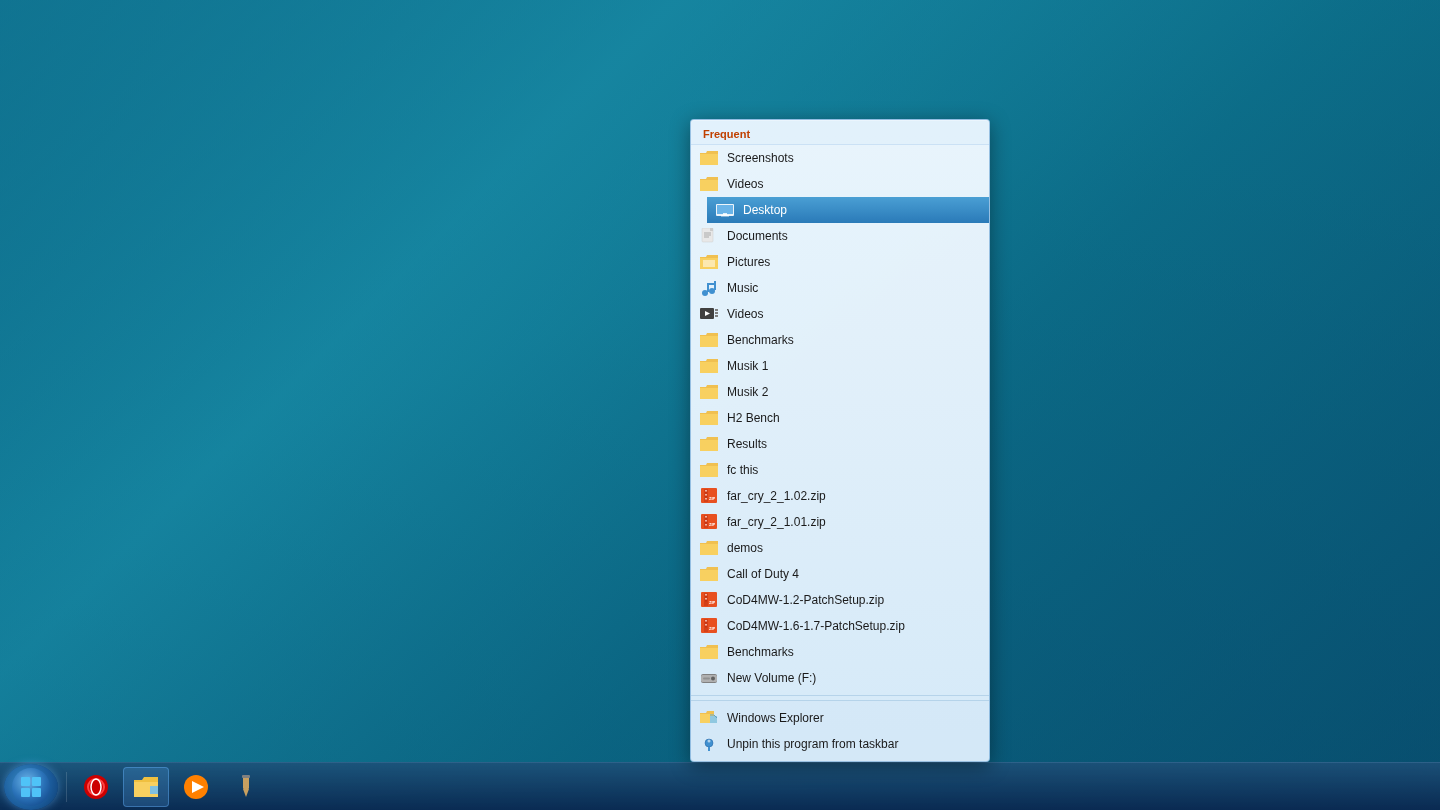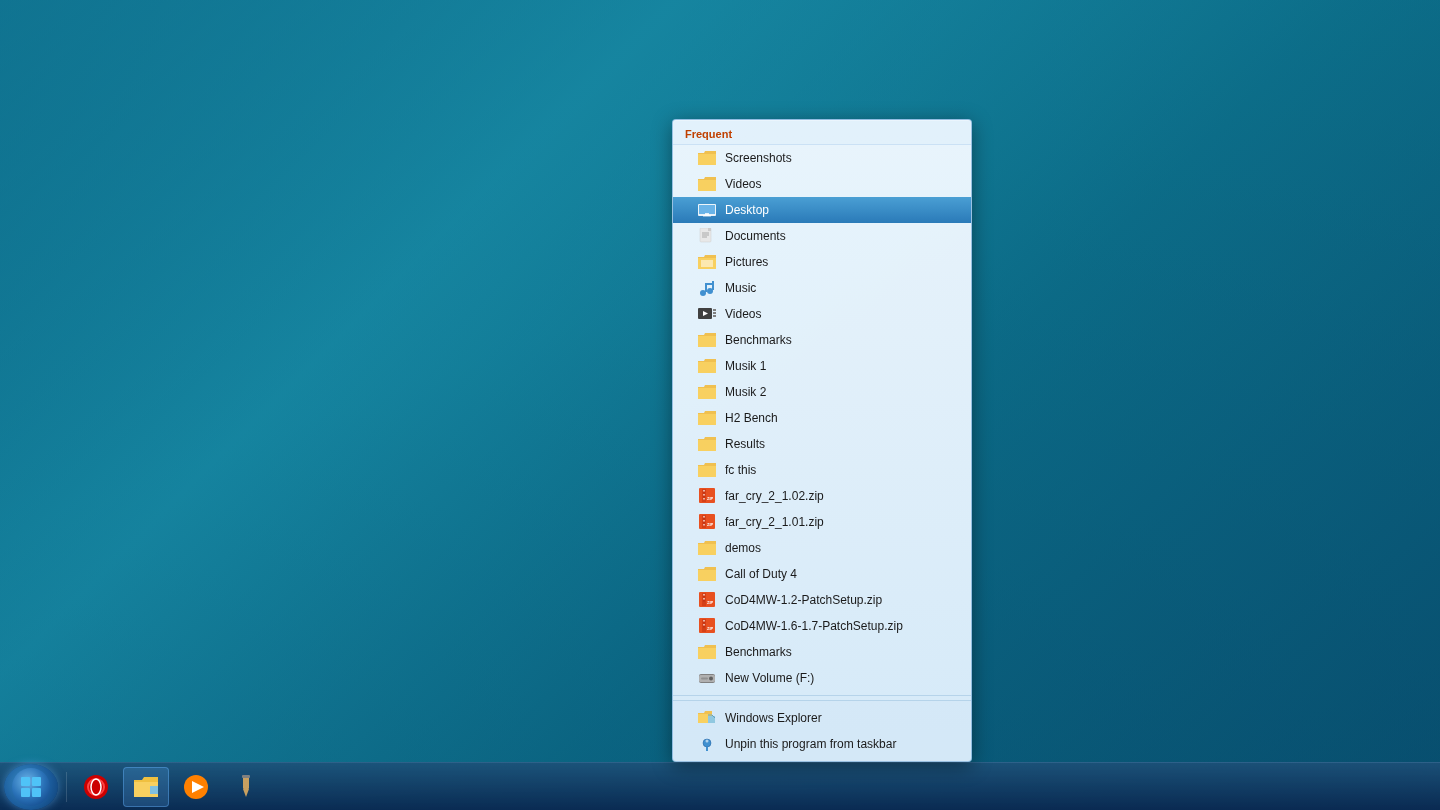--- a/index.html
+++ b/index.html
@@ -67,21 +67,21 @@
 
     .start-orb svg {
       width: 22px;
       height: 22px;
     }
 
     
     .context-menu {
       position: absolute;
       bottom: 48px;
-      left: 672px;
+      left: 690px;
       width: 300px;
       background: linear-gradient(to bottom, rgba(240,248,255,0.97) 0%, rgba(220,238,252,0.97) 100%);
       border: 1px solid rgba(100,160,210,0.6);
       border-radius: 4px;
       box-shadow: 0 4px 20px rgba(0,0,0,0.4), inset 0 1px 0 rgba(255,255,255,0.8);
       z-index: 100;
       overflow: hidden;
     }
 
     .menu-section-header {
@@ -95,21 +95,21 @@
 
     .menu-items-list {
       max-height: 600px;
       overflow-y: auto;
       overflow-x: hidden;
     }
 
     .menu-item {
       display: flex;
       align-items: center;
-      padding: 3px 8px 3px 24px;
+      padding: 3px 8px 3px 8px;
       cursor: pointer;
       font-size: 12px;
       color: #1a1a1a;
       min-height: 24px;
     }
 
     .item-icon {
       width: 20px;
       height: 20px;
       margin-right: 8px;
@@ -170,21 +170,21 @@
     <div class="menu-item">
       <span class="item-icon">
         <svg width="18" height="16" viewBox="0 0 18 16">
           <path d="M0,3 L6,3 L7,1 L18,1 L18,15 L0,15 Z" fill="#f0c050"></path>
           <path d="M0,4 L18,4 L18,15 L0,15 Z" fill="#f8d060"></path>
         </svg>
       </span>
       <span>Videos</span>
     </div>
 
-    <div class="menu-item" style="background:linear-gradient(to bottom,#4a9fd4,#2a7ab8);color:white;">
+    <div class="menu-item" style="background:linear-gradient(to bottom,#4a9fd4,#2a7ab8);color:white;margin-left:16px;">
       <span class="item-icon">
         <svg width="18" height="16" viewBox="0 0 18 16">
           <rect x="0" y="2" width="18" height="12" rx="1" fill="white" opacity="0.9"></rect>
           <rect x="1" y="3" width="16" height="9" fill="#6ab4e8"></rect>
           <rect x="5" y="13" width="8" height="1.5" fill="white" opacity="0.8"></rect>
           <rect x="7" y="11" width="4" height="2" fill="white" opacity="0.8"></rect>
         </svg>
       </span>
       <span style="color:white;">Desktop</span>
     </div>

